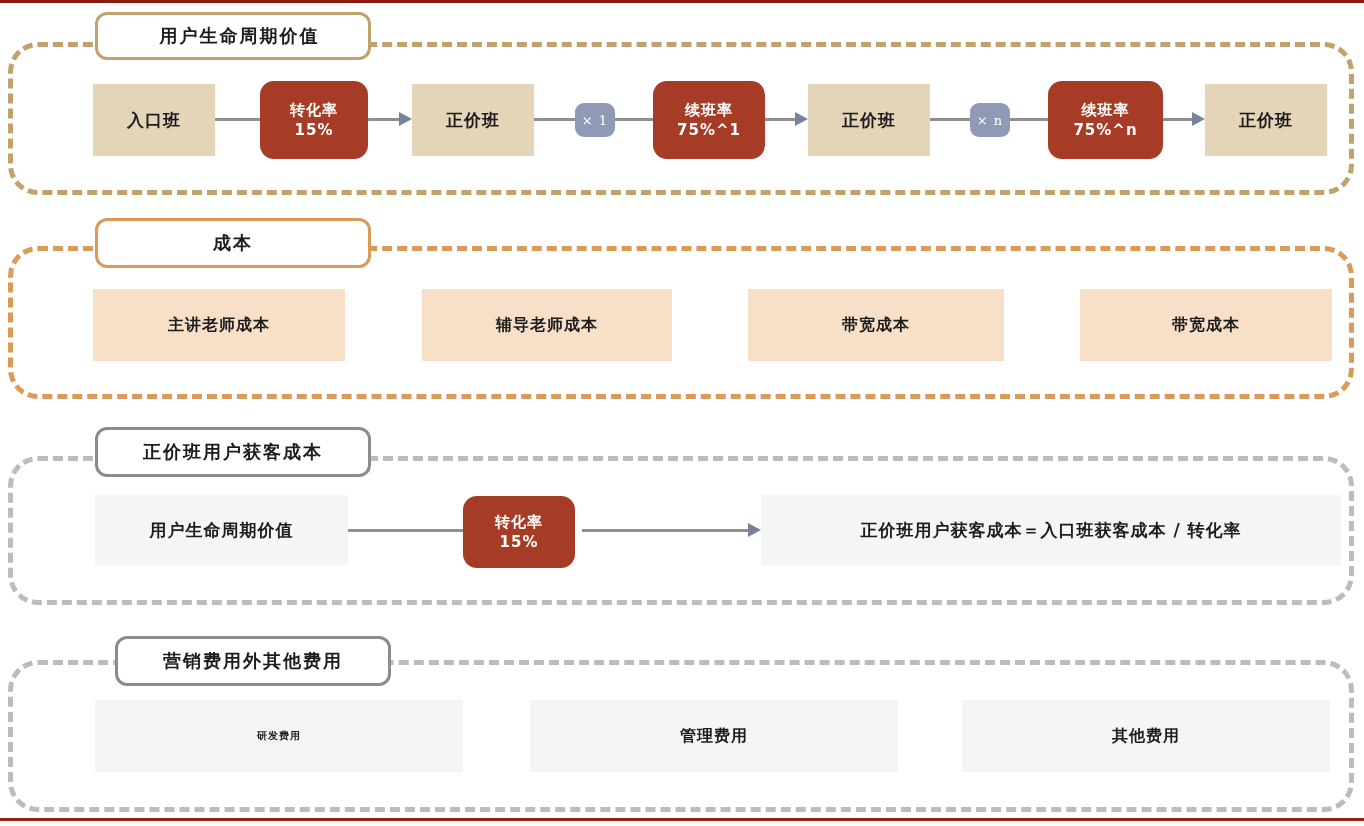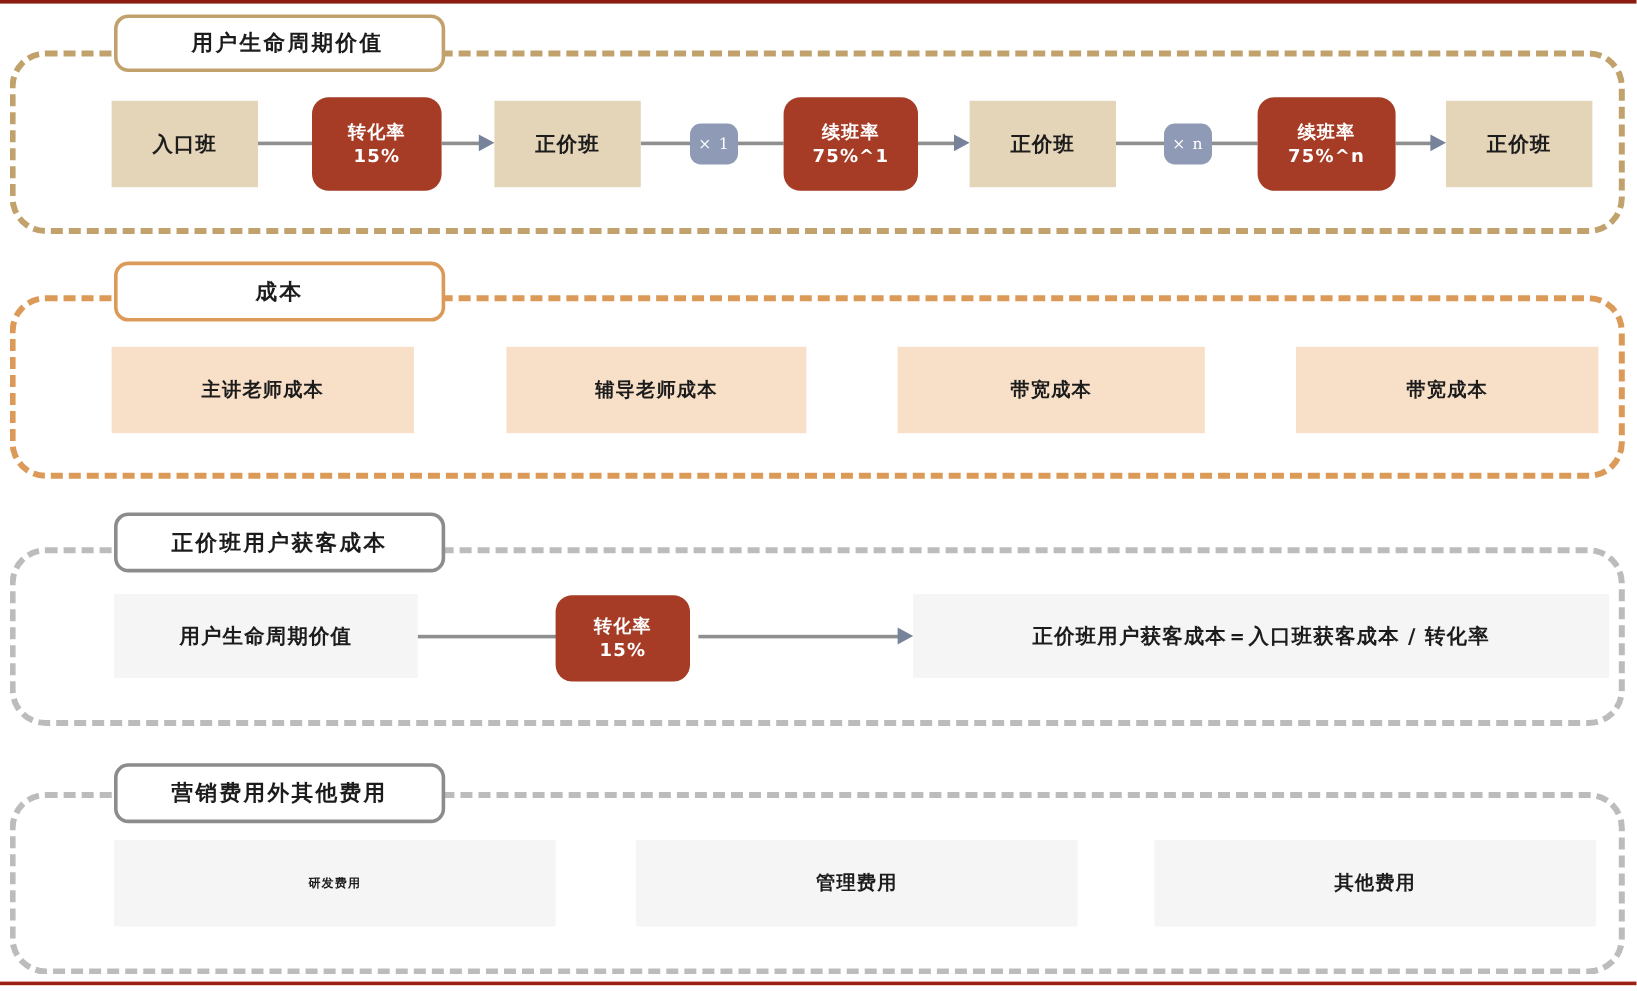--- a/index.html
+++ b/index.html
@@ -27,21 +27,21 @@
   .frame-gray2{border:5px dashed var(--gray-dash); top:660px; height:152px;}
 
   .title-box{
     position:absolute; left:95px; width:276px; height:50px; box-sizing:border-box;
     background:#ffffff; border-radius:12px; display:flex; align-items:center; justify-content:center;
     font-size:18px; font-weight:bold; letter-spacing:2px; z-index:5;
   }
   .title-gold{border:3px solid var(--gold-accent); top:12px; height:48px;padding-left:13px;}
   .title-orange{border:3px solid var(--orange-accent); top:218px;}
   .title-gray1{border:3px solid var(--gray-accent); top:427px;}
-  .title-gray2{border:3px solid var(--gray-accent); top:636px;}
+  .title-gray2{border:3px solid var(--gray-accent); top:636px;margin-left:20px;}
 
   .node{
     position:absolute; box-sizing:border-box; display:flex; flex-direction:column;
     align-items:center; justify-content:center; text-align:center; z-index:3;
     font-weight:bold; letter-spacing:1px;
   }
   .tan{background:var(--tan-box-bg); height:72px; top:84px; font-size:17px;}
   .red{background:var(--red-box-bg); color:var(--box-text-white); border-radius:14px;
        height:78px; top:81px; font-size:15px; line-height:1.35; letter-spacing:1px;}
   .chip{background:var(--chip-bg); color:var(--box-text-white); border-radius:9px;

